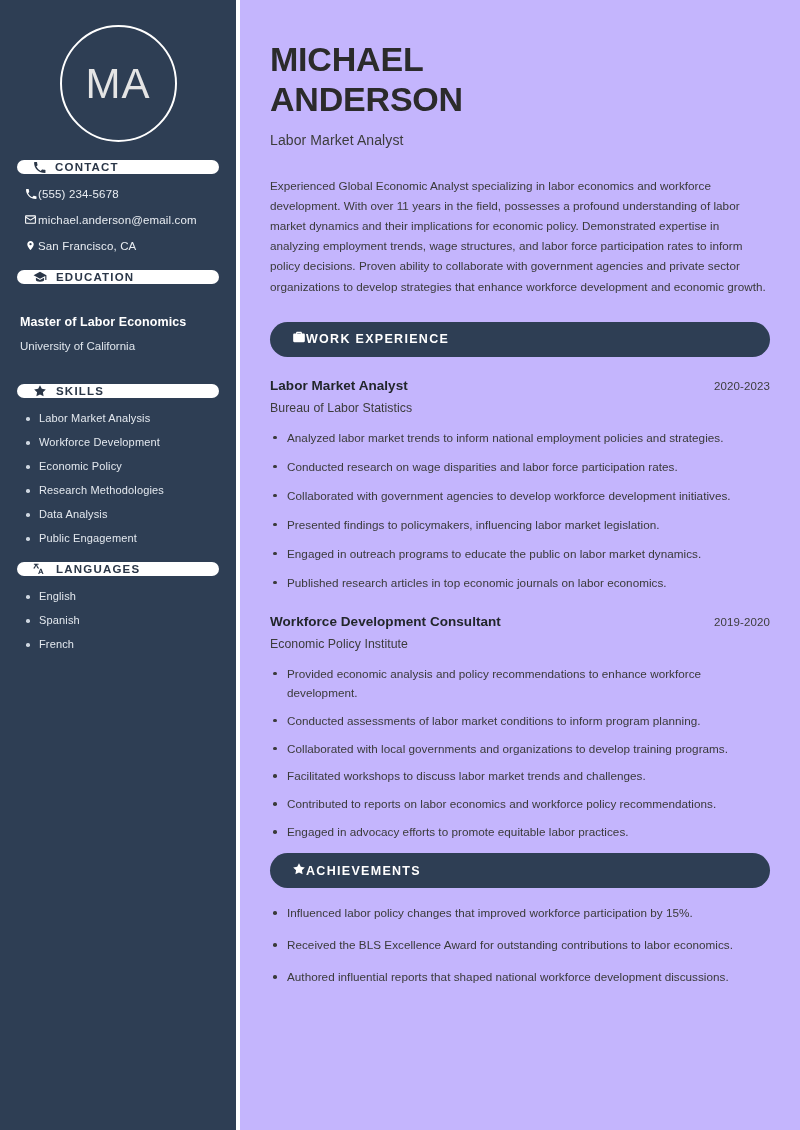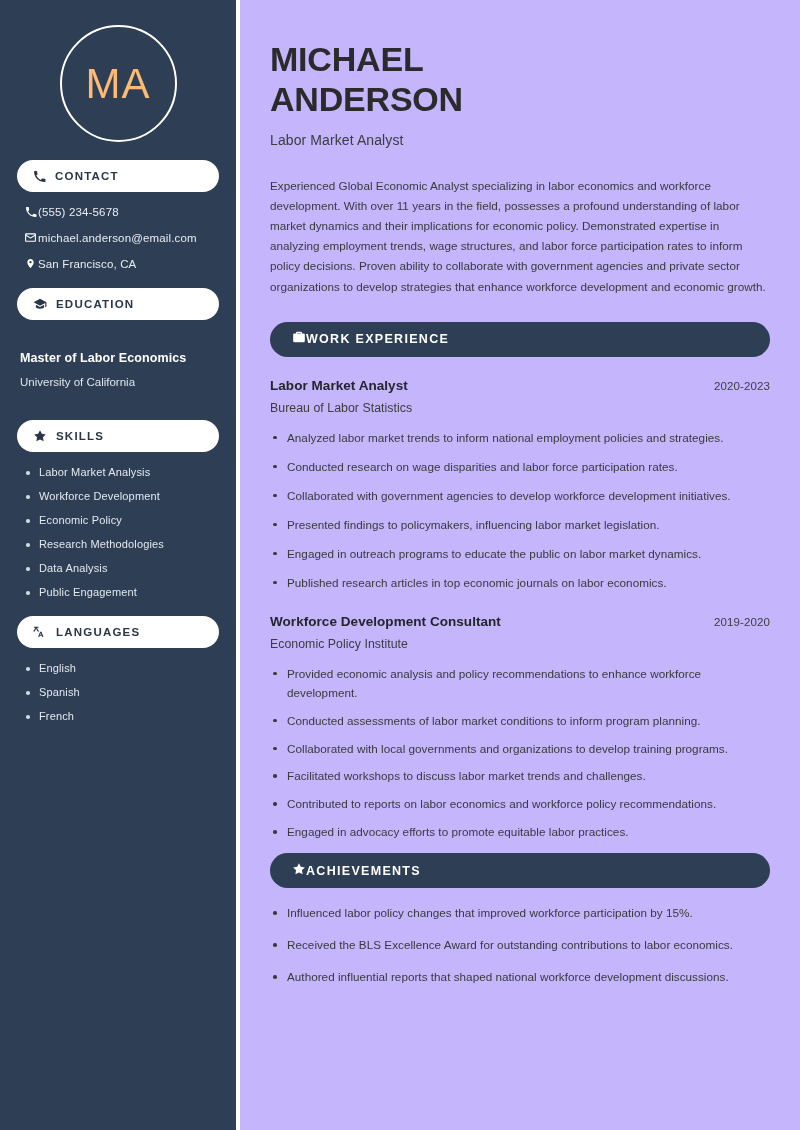--- a/index.html
+++ b/index.html
@@ -47,29 +47,29 @@
     border: 2px solid #ffffff;
     display: flex;
     align-items: center;
     justify-content: center;
   }
 
   .avatar-initials {
     font-size: 42px;
     font-weight: 400;
     letter-spacing: 1px;
-    color: #fdba74;
+    color: #e5e5e5;
     line-height: 1;
   }
 
   .pill {
     margin-top: 18px;
     background: #ffffff;
     border-radius: 999px;
-    height: 32px;
+    height: 14px;
     display: flex;
     align-items: center;
     padding: 0 16px;
     gap: 9px;
   }
 
   .pill .pill-label {
     font-size: 11.5px;
     font-weight: bold;
     letter-spacing: 1.2px;

